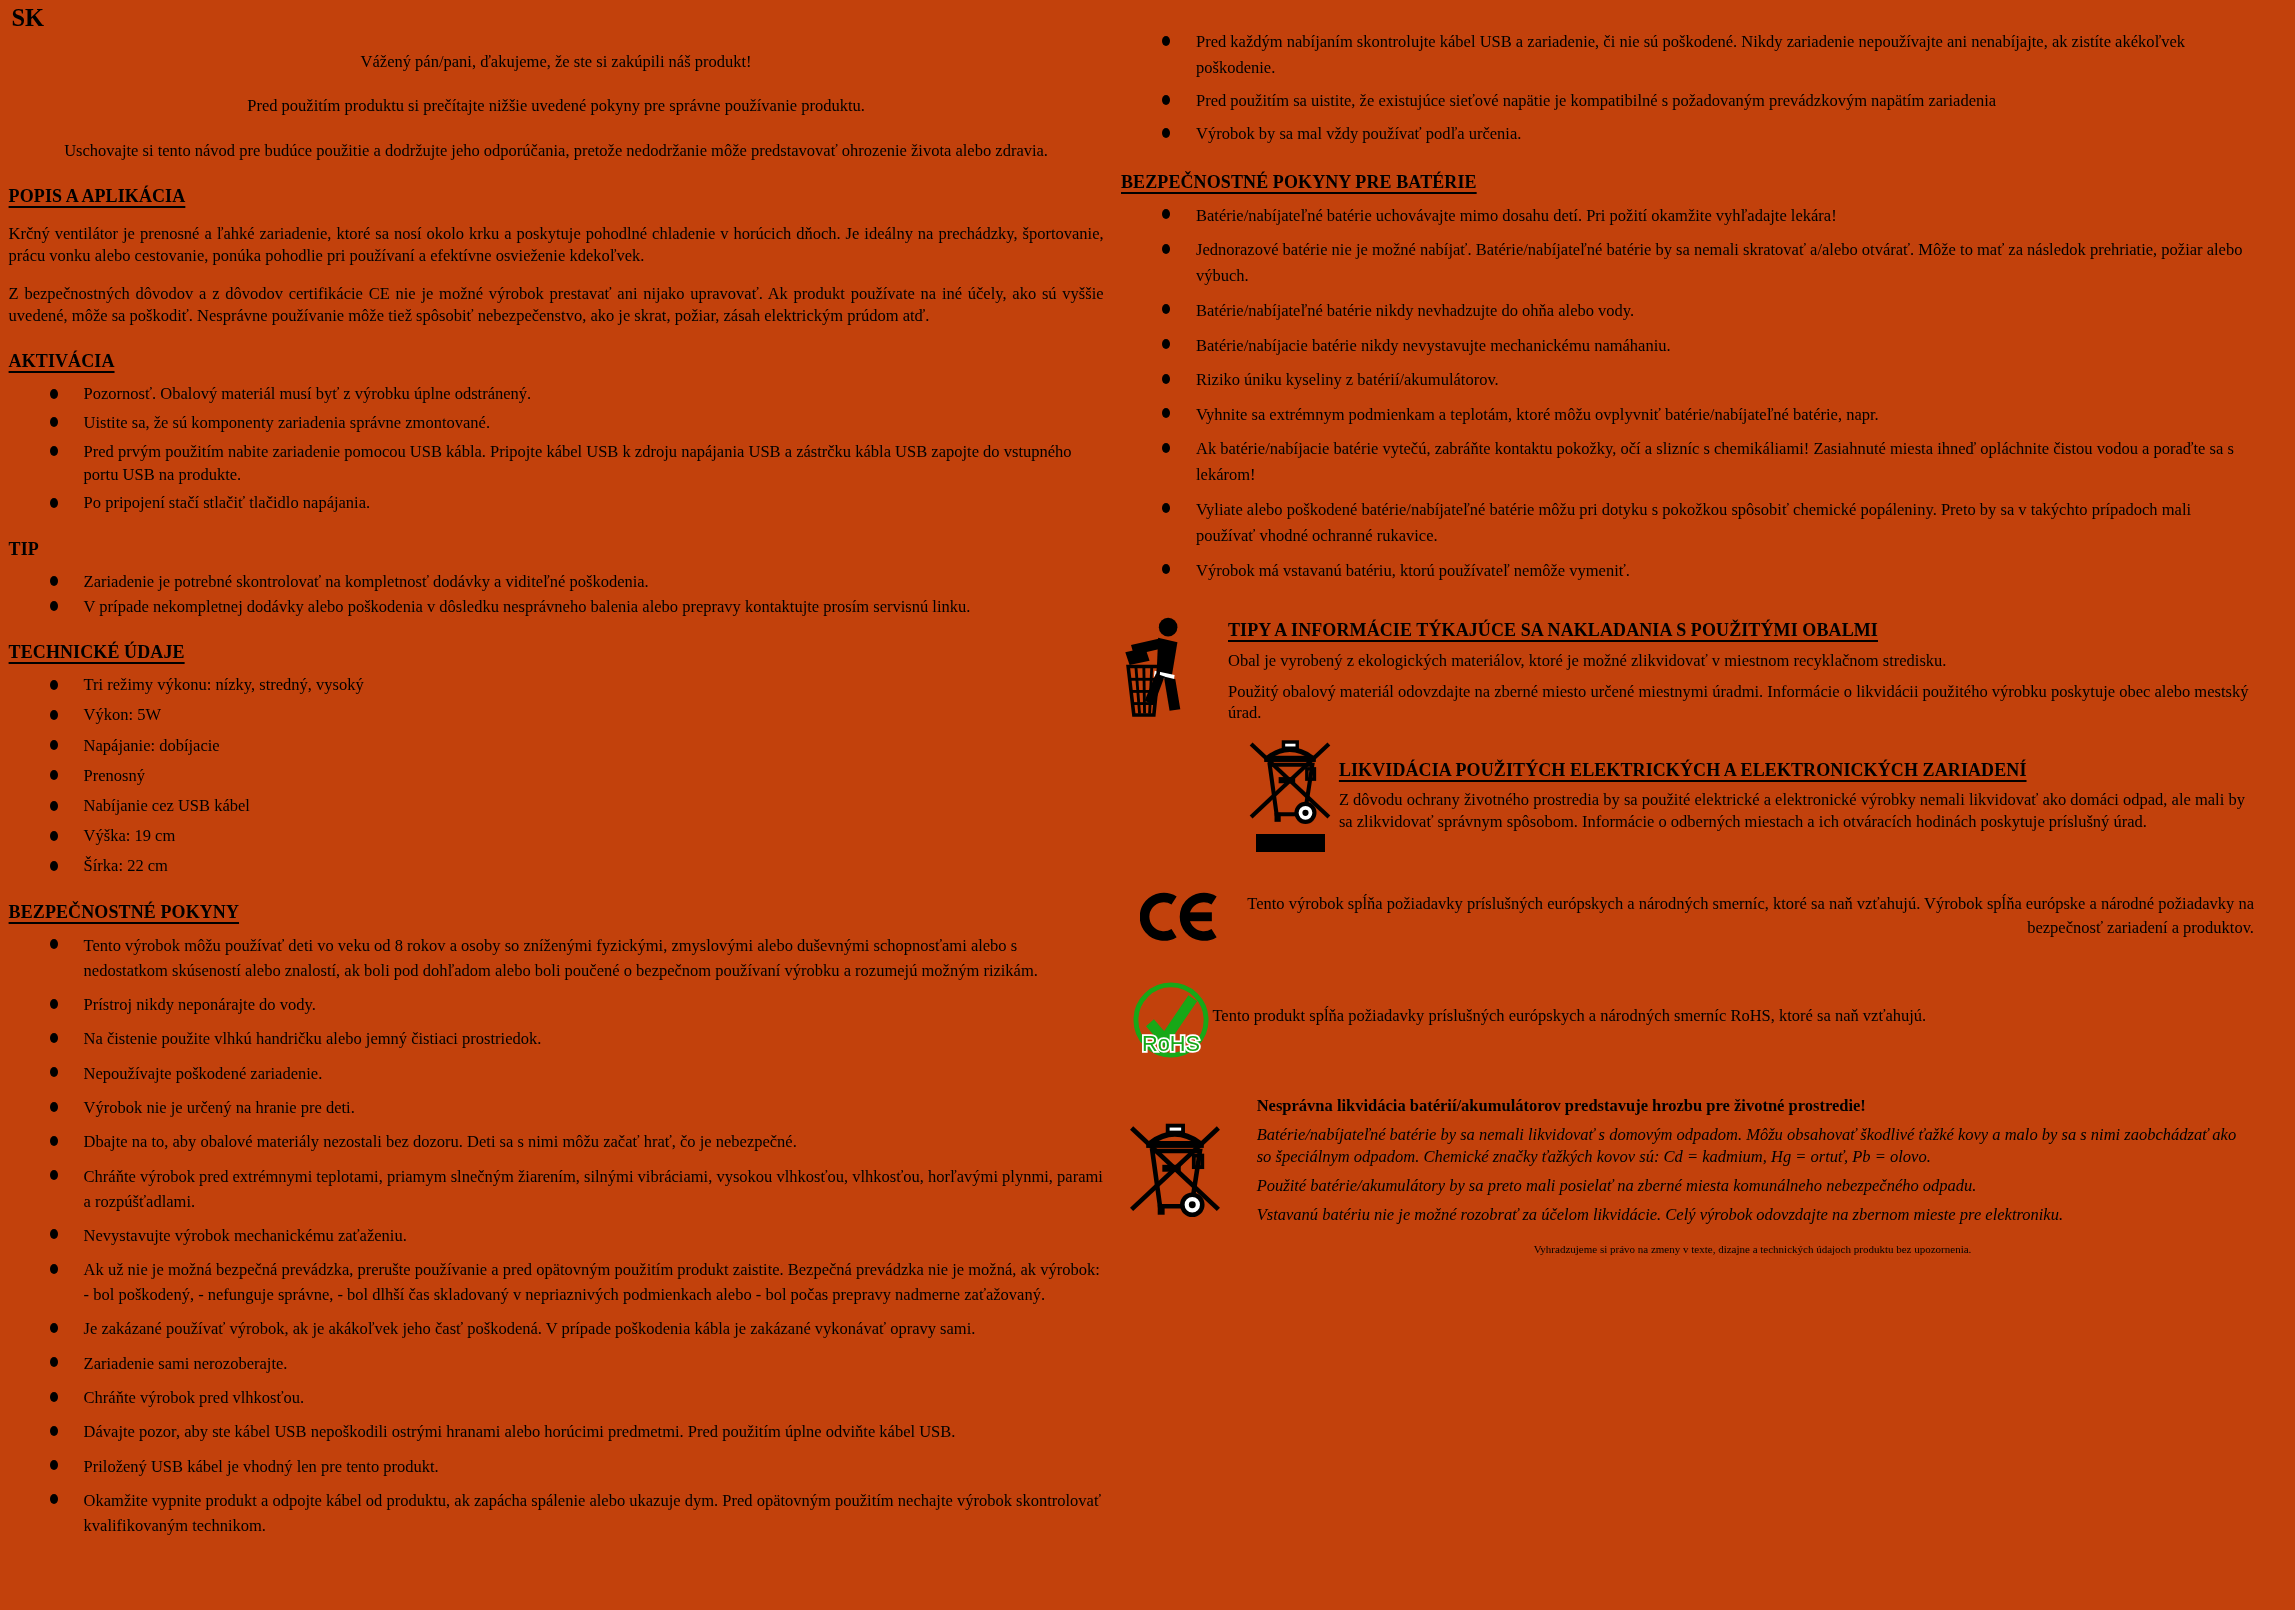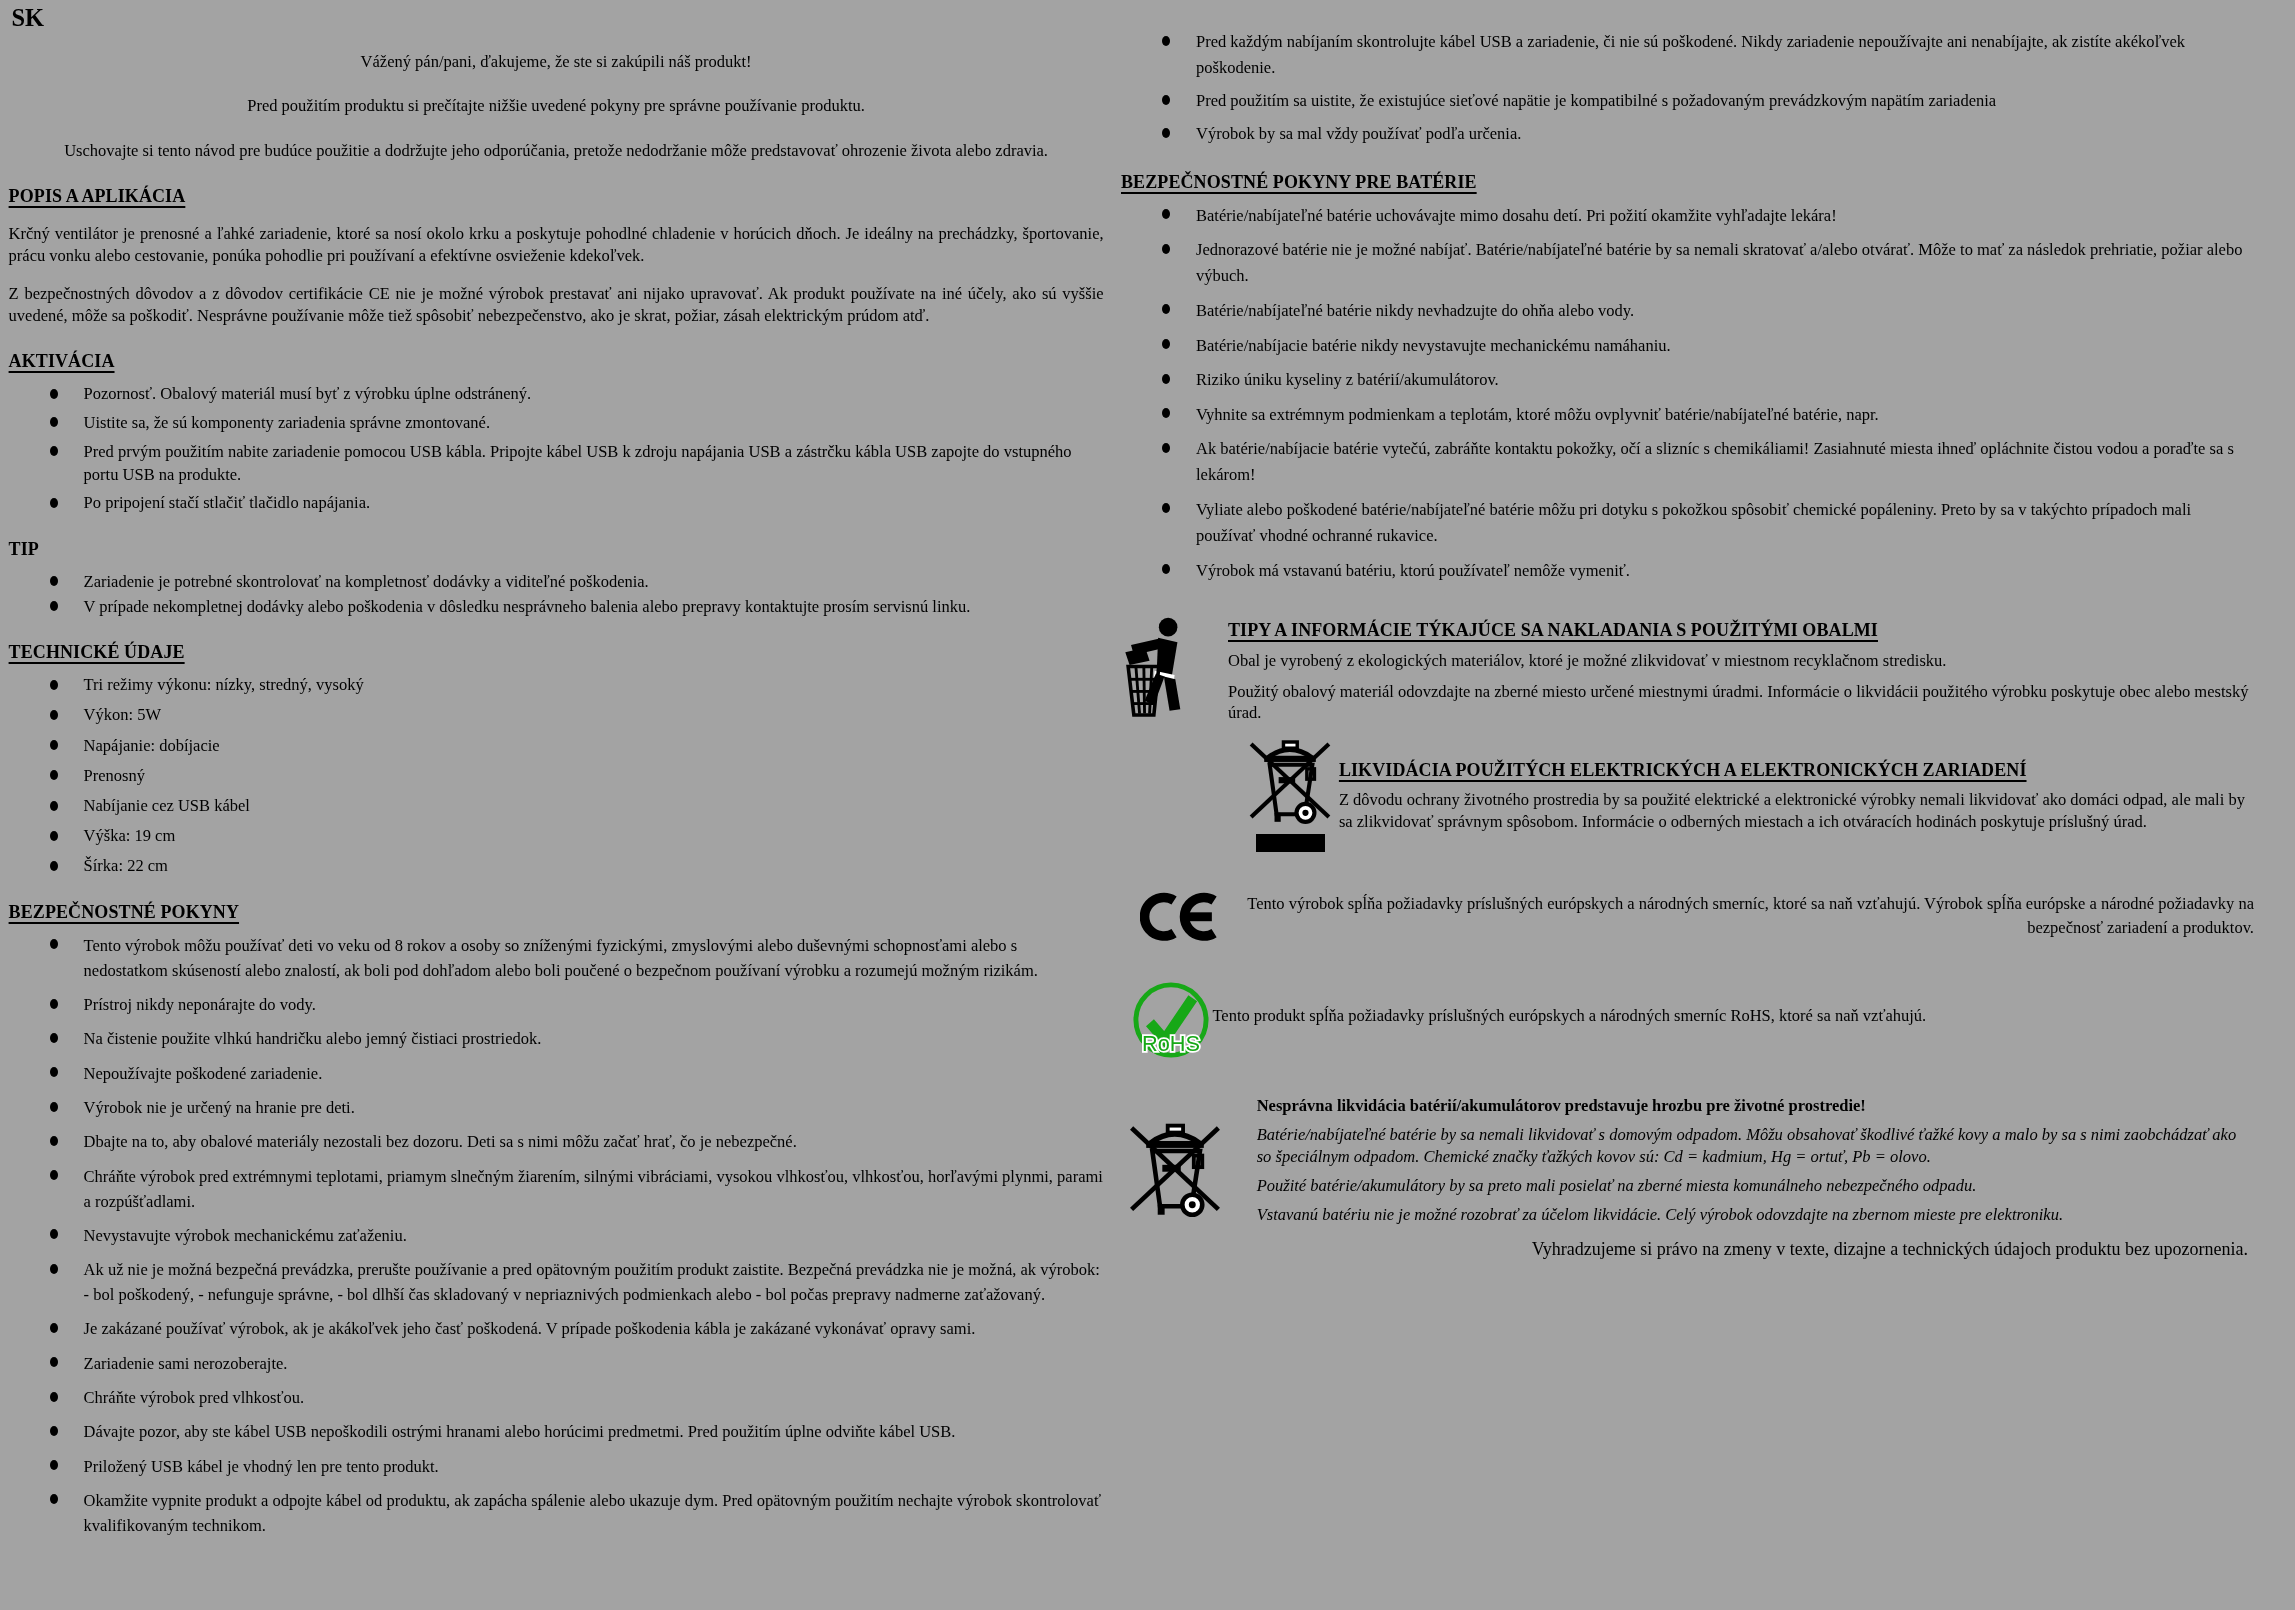--- a/index.html
+++ b/index.html
@@ -1,17 +1,17 @@
 <!DOCTYPE html>
 <html style="font-size:11.5px"><head>
 <meta charset="utf-8">
 <style>
   html,body { margin:0; padding:0; background:#fff; }
   .page {
-    position:relative; width:2295px; height:1611px; background:#a3a3a3;
+    position:relative; width:2295px; height:1611px; background:#c2410c;
     font-family:"Liberation Serif","DejaVu Serif",serif; color:#000;
     font-size:16.5px; overflow:hidden;
   }
   .col { position:absolute; top:0; }
   .col-left  { left:8.6px;  width:1095px; }
   .col-right { left:1089px; width:1133px;margin-left:32px; }
 
   .lang-title { font-size:24.4px; font-weight:bold; margin:4.3px 0 0 2.9px; }
 
   .intro p { text-align:center; margin:0; line-height:21.5px; }
@@ -64,21 +64,21 @@
   .row-rohs { margin-top:29px; align-items:center; }
   .row-rohs .icon-box { margin-left:10px; }
   .row-rohs p { margin:0 0 13px 1.4px; line-height:21.5px; }
 
   .row-bat { margin-top:24.4px; }
   .row-bat .icon-box { margin:26px 0 0 5.7px; }
   .row-bat .content { margin-left:34px; }
   .row-bat .bat-head { font-weight:bold; margin:5.7px 0 0 0; line-height:22px; }
   .row-bat p.t { margin:7.2px 0 0 0; line-height:22px;font-style:italic; }
 
-  .footer-note { margin:11.5px 0 0 136px; width:991px; text-align:right; font-size:18px; line-height:22px; }
+  .footer-note { margin:11.5px 0 0 136px; width:991px; text-align:center; font-size:11px; line-height:22px; }
 
   svg .st { fill:none; stroke:#000; }
 </style>
 </head>
 <body>
 
 <div class="page">
 
   <div class="col col-left">
     <div class="lang-title">SK</div>

